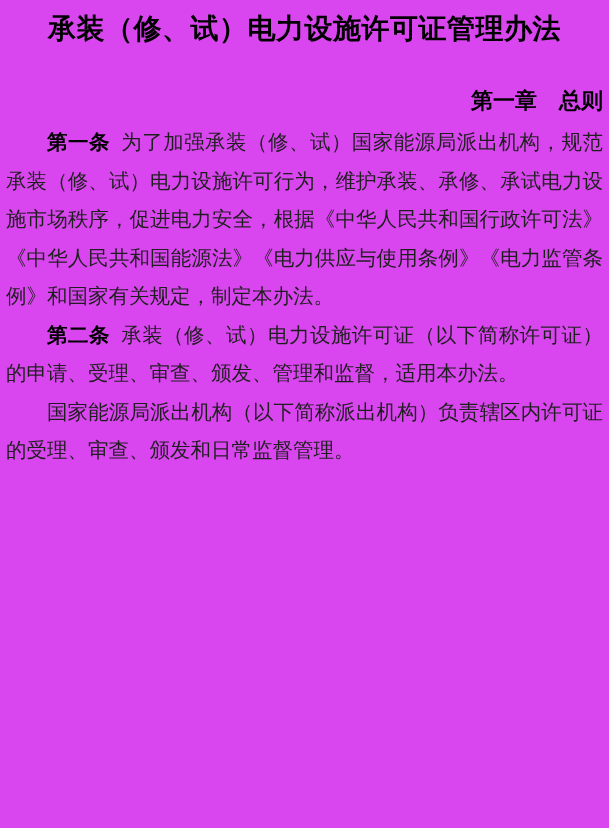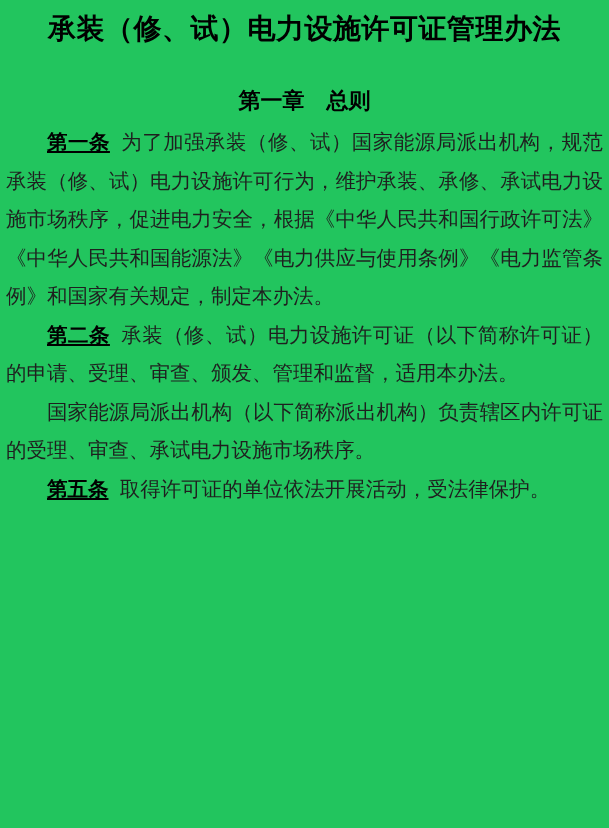--- a/index.html
+++ b/index.html
@@ -11,74 +11,72 @@
     width: 609px;
     height: 828px;
     overflow: hidden;
     font-family: "Liberation Serif", "DejaVu Serif", serif;
   }
   .page {
     box-sizing: border-box;
     width: 609px;
     height: 828px;
     padding: 12px 6px 0 6px;
-    background: #22c55e;
+    background: #d946ef;
   }
   .doc-title {
     margin: 0;
     font-family: "Liberation Serif", "DejaVu Serif", serif;
     font-size: 28px;
     font-weight: bold;
     line-height: 34px;
     text-align: center;
     color: #000000;
     letter-spacing: 0.5px;
   }
   .chapter-heading {
     margin: 42px 0 0 0;
     font-family: "Liberation Sans", "DejaVu Sans", sans-serif;
     font-size: 22px;
     font-weight: bold;
     line-height: 26px;
-    text-align: center;
+    text-align: right;
     color: #000000;
   }
   .doc-body {
     margin-top: 9px;
   }
   .doc-body p {
     margin: 0;
     font-size: 20.5px;
     line-height: 38.5px;
     color: #1f1f1f;
     text-align: justify;
     text-justify: inter-ideograph;
     text-indent: 2em;
   }
   .article-number {
     font-family: "Liberation Sans", "DejaVu Sans", sans-serif;
     font-weight: bold;
     color: #000000;
     margin-right: 0.55em;
-    text-decoration: underline;
   }
 </style>
 </head>
 <body>
 
 <div class="page">
   <h1 class="doc-title">承装（修、试）电力设施许可证管理办法</h1>
 
   <h2 class="chapter-heading">第一章　总则</h2>
 
   <div class="doc-body">
   <p><span class="article-number">第一条</span><span>为了加强承装（修、试）国家能源局派出机构，规范承装（修、试）电力设施许可行为，维护承装、承修、承试电力设施市场秩序，促进电力安全，根据《中华人民共和国行政许可法》《中华人民共和国能源法》《电力供应与使用条例》《电力监管条例》和国家有关规定，制定本办法。</span></p>
 
   <p><span class="article-number">第二条</span><span>承装（修、试）电力设施许可证（以下简称许可证）的申请、受理、审查、颁发、管理和监督，适用本办法。</span></p>
 
 
-  <p><span>国家能源局派出机构（以下简称派出机构）负责辖区内许可证的受理、审查、承试电力设施市场秩序。</span></p>
+  <p><span>国家能源局派出机构（以下简称派出机构）负责辖区内许可证的受理、审查、颁发和日常监督管理。</span></p>
 
 
 
-  <p><span class="article-number">第五条</span><span>取得许可证的单位依法开展活动，受法律保护。</span></p>
 </div>
 </div>
 
 </body></html>

